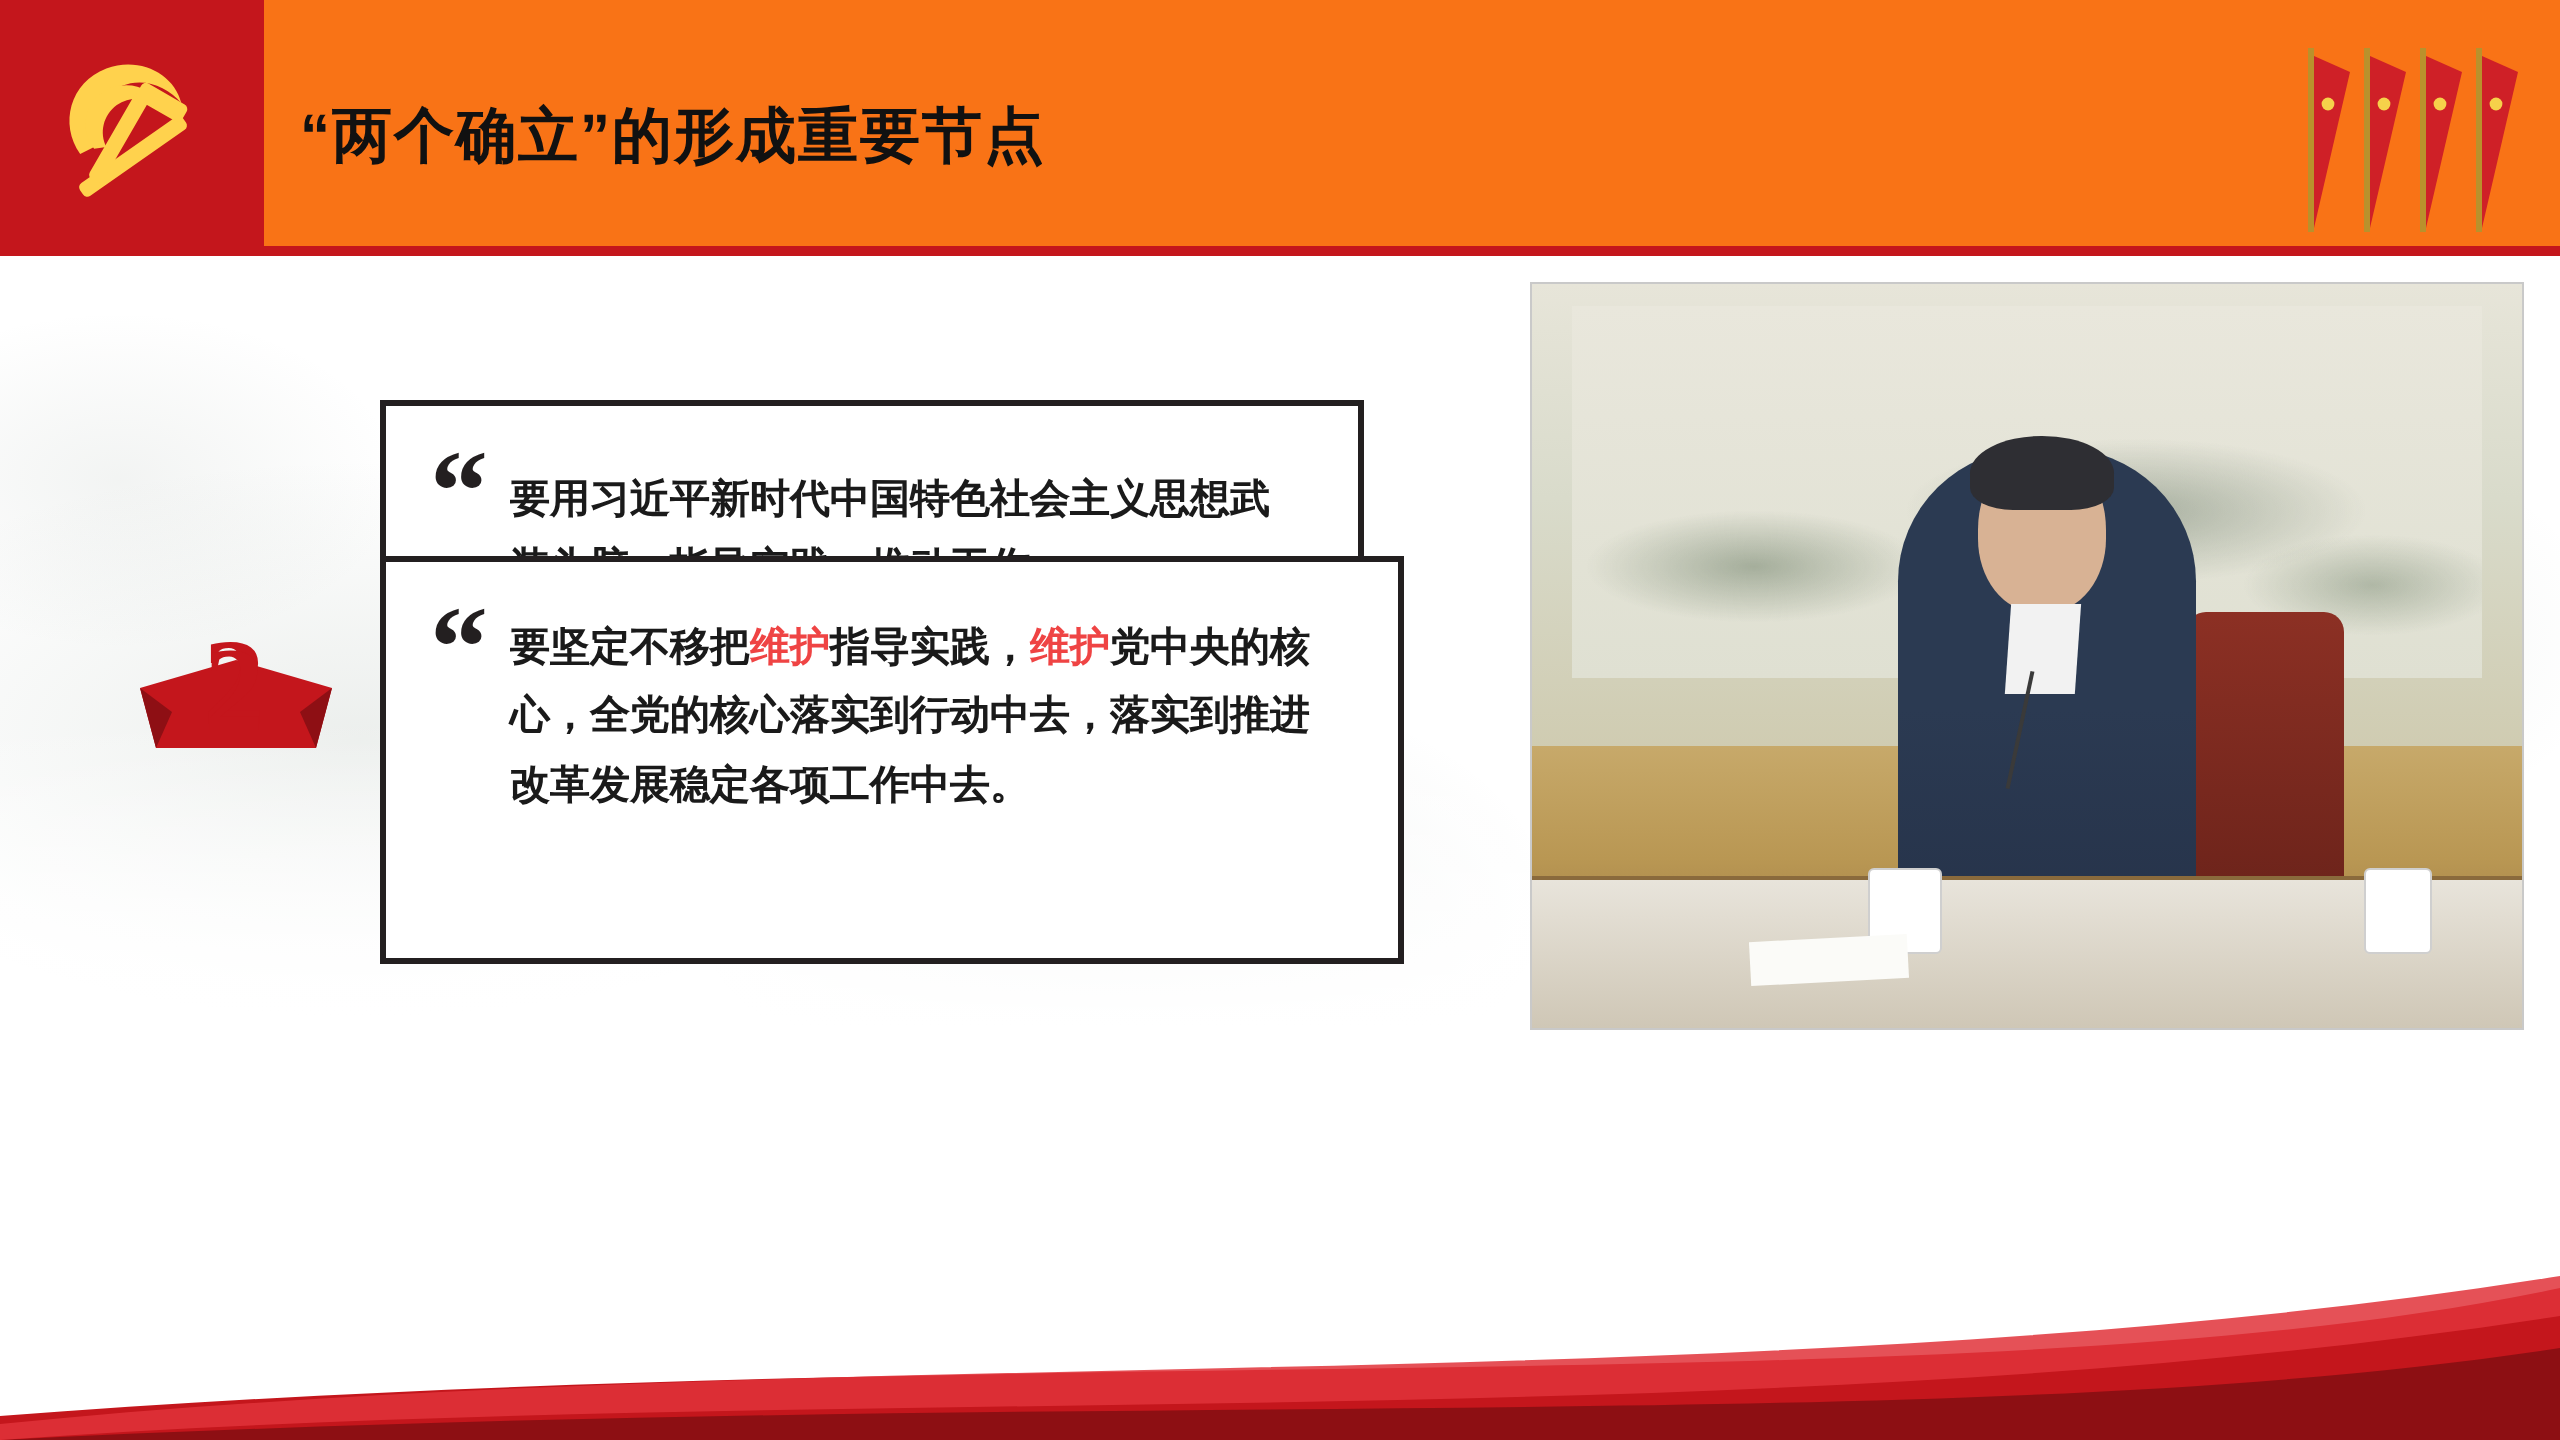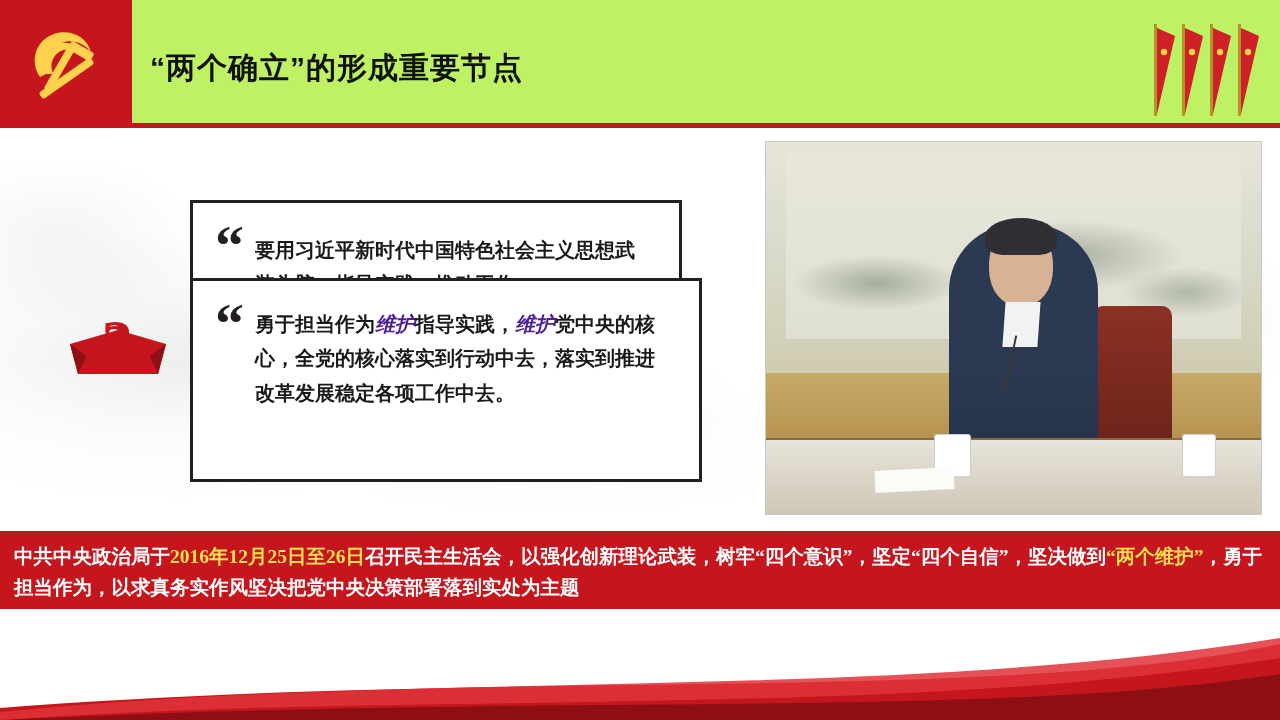--- a/index.html
+++ b/index.html
@@ -35,21 +35,21 @@
     left: 0; bottom: 0; width: 100%; height: 180px;
     background: linear-gradient(to bottom, rgba(255,255,255,0), #ffffff 85%);
   }
 
   
   .header {
     position: absolute;
     left: 0; top: 0;
     width: 1280px;
     height: 128px;
-    background: #bef264;
+    background: #f97316;
   }
   .header-left-block {
     position: absolute;
     left: 0; top: 0;
     width: 132px;
     height: 128px;
     background: #c4161c;
   }
   .header-rule {
     position: absolute;
@@ -119,22 +119,21 @@
     font-size: 20px;
     line-height: 1.72;
     color: #1a1a1a;
     font-family: "Liberation Serif", "DejaVu Serif", serif;
     font-weight: bold;
   }
   .quote-card.back .quote-text {
     top: 30px;
   }
   .hl {
-    color: #4c1d95;
-    font-style: italic;
+    color: #ef4444;
   }
 
   
   .photo {
     position: absolute;
     left: 765px; top: 141px;
     width: 497px; height: 374px;
     border: 1px solid #c9c9c9;
     box-sizing: border-box;
     overflow: hidden;
@@ -287,45 +286,40 @@
   <div style="position:absolute;left:62px;top:300px;width:110px;height:90px;display:flex;align-items:center;justify-content:center;font-family:'Liberation Serif',serif;font-size:60px;font-weight:bold;color:#c4161c;z-index:4;pointer-events:none;">2</div>
 
   <div class="quote-card back">
     <div class="quote-mark">“</div>
     <div class="quote-text">要用习近平新时代中国特色社会主义思想武装头脑、指导实践、推动工作</div>
   </div>
 
   <div class="quote-card front">
     <div class="quote-mark">“</div>
     <div class="quote-text">
-      <span>勇于担当作为</span><span class="hl">维护</span><span>指导实践，</span><span class="hl">维护</span><span>党中央的核心，全党的核心落实到行动中去，落实到推进改革发展稳定各项工作中去。</span>
+      <span>要坚定不移把</span><span class="hl">维护</span><span>指导实践，</span><span class="hl">维护</span><span>党中央的核心，全党的核心落实到行动中去，落实到推进改革发展稳定各项工作中去。</span>
     </div>
   </div>
 
   <div class="photo">
     <div class="wall"></div>
     <div class="painting"></div>
     <div class="lower"></div>
     <div class="chair"></div>
     <div class="figure"></div>
     <div class="head"></div>
     <div class="hair"></div>
     <div class="shirt"></div>
     <div class="mic"></div>
     <div class="desk"></div>
     <div class="cup-a"></div>
     <div class="cup-b"></div>
     <div class="paper"></div>
   </div>
 
-  <div class="caption-bar">
-    <div class="caption-text">
-      <span>中共中央政治局于</span><span class="y">2016年12月25日至26日</span><span>召开民主生活会，以强化创新理论武装，树牢“四个意识”，坚定“四个自</span><span>信”，坚决做到</span><span class="y">“两个维护”</span><span>，勇于担当作为，以求真务实作风坚决把党中央决策部署落到实处为主题</span>
-    </div>
-  </div>
 
   <svg class="bottom" viewBox="0 0 1280 112" preserveAspectRatio="none">
     <path d="M0 112 L1280 112 L1280 36 C1000 96 520 60 0 100 Z" fill="#c4161c"></path>
     <path d="M0 112 L1280 112 L1280 66 C980 112 560 84 0 112 Z" fill="#8d0f13"></path>
     <path d="M0 104 C420 62 880 94 1280 30 L1280 50 C880 112 420 82 0 112 Z" fill="#e0333a" opacity="0.85"></path>
   </svg>
 
 </div>
 
 </body></html>

